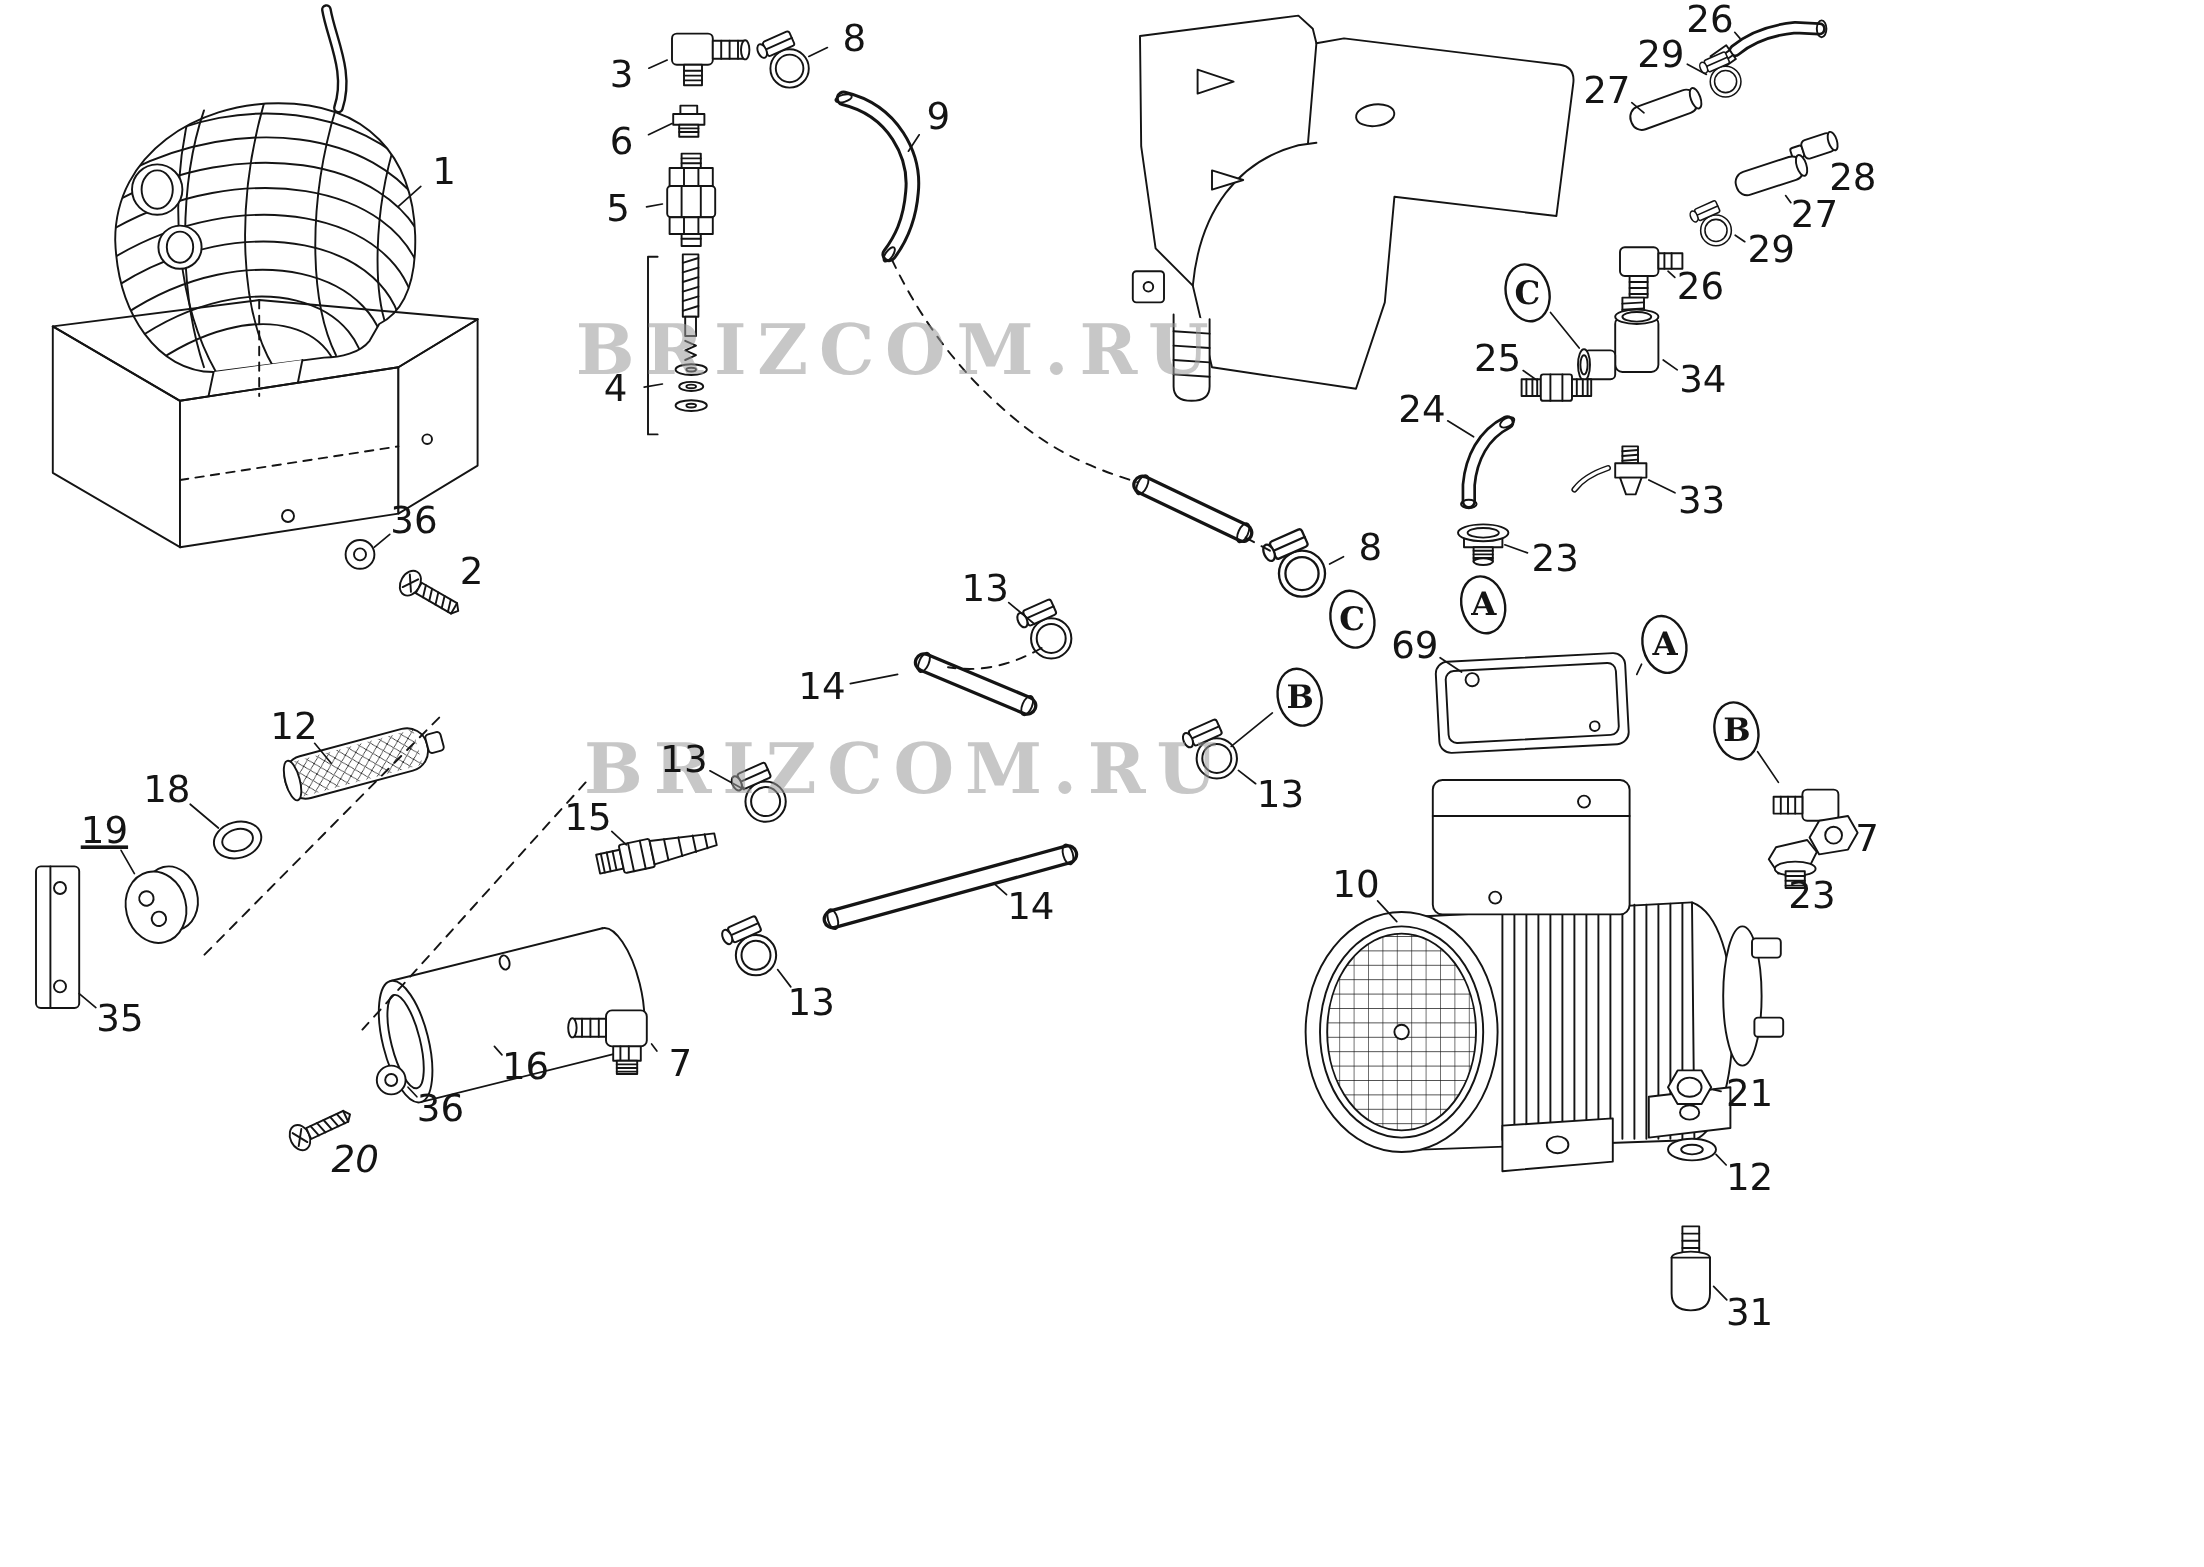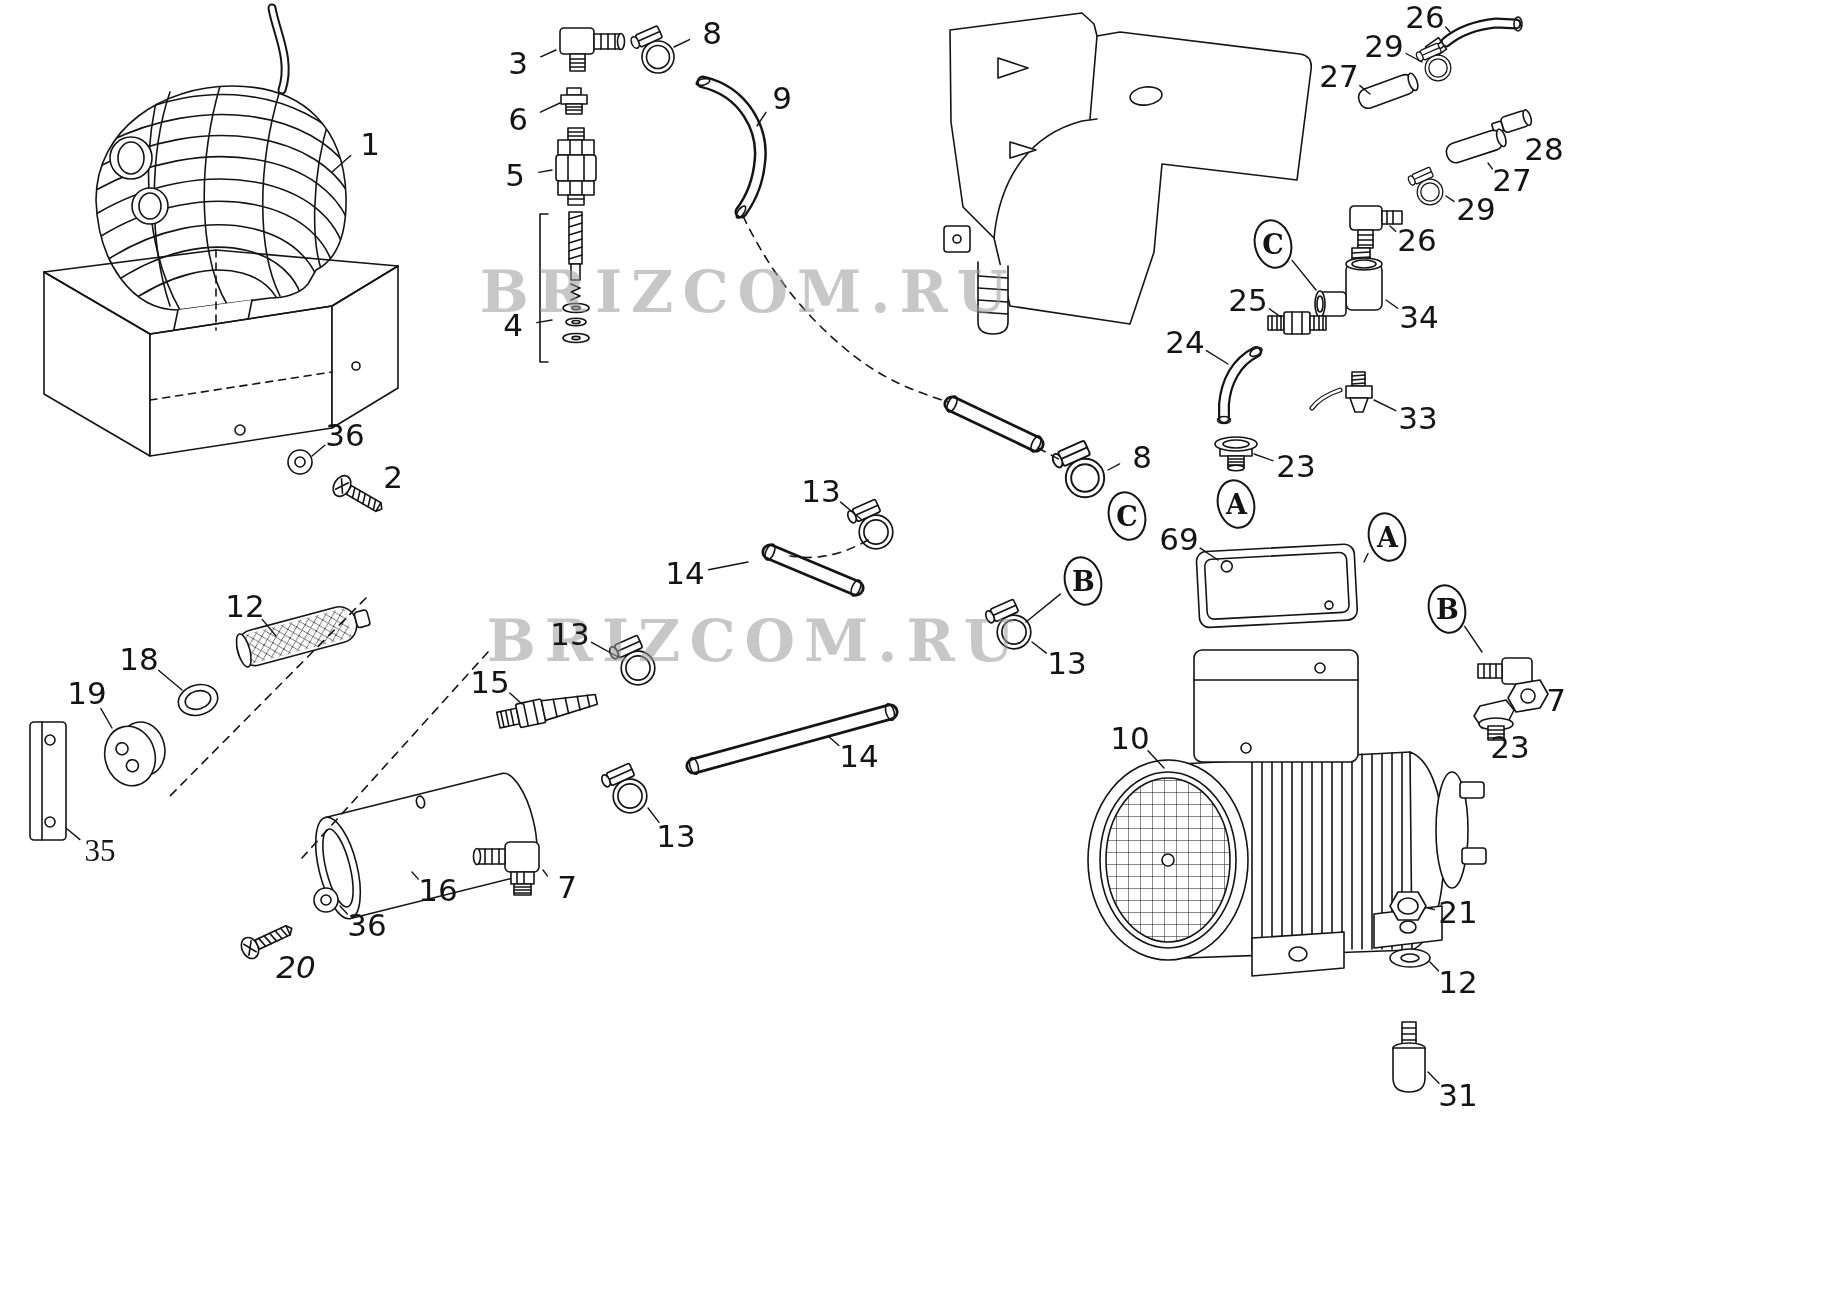--- a/index.html
+++ b/index.html
@@ -544,31 +544,31 @@
     <div class="callout" style="left: 1296px; top: 466px;">23</div>
     <div class="callout" style="left: 1142px; top: 457px;">8</div>
     <div class="callout" style="left: 821px; top: 491px;">13</div>
     <div class="callout" style="left: 685px; top: 573px;">14</div>
     <div class="callout" style="left: 570px; top: 634px;">13</div>
     <div class="callout" style="left: 1179px; top: 539px;">69</div>
     <div class="callout" style="left: 1067px; top: 663px;">13</div>
     <div class="callout" style="left: 490px; top: 682px;">15</div>
     <div class="callout" style="left: 245px; top: 606px;">12</div>
     <div class="callout" style="left: 139px; top: 659px;">18</div>
-    <div class="callout" style="left: 87px; top: 693px;">19</div>
+    <div class="callout" style="left: 87px; top: 693px; text-decoration: underline;">19</div>
     <div class="callout" style="left: 345px; top: 435px;">36</div>
     <div class="callout" style="left: 393px; top: 477px;">2</div>
     <div class="callout" style="left: 1130px; top: 738px;">10</div>
     <div class="callout" style="left: 1556px; top: 700px;">7</div>
     <div class="callout" style="left: 1510px; top: 747px;">23</div>
     <div class="callout" style="left: 859px; top: 756px;">14</div>
     <div class="callout" style="left: 676px; top: 836px;">13</div>
     <div class="callout" style="left: 438px; top: 890px;">16</div>
     <div class="callout" style="left: 567px; top: 887px;">7</div>
-    <div class="callout" style="left: 100px; top: 850px; font-family: Liberation Serif, serif;">35</div>
+    <div class="callout" style="left: 100px; top: 850px;">35</div>
     <div class="callout" style="left: 367px; top: 925px;">36</div>
     <div class="callout" style="left: 296px; top: 967px; font-style: italic;">20</div>
     <div class="callout" style="left: 1458px; top: 912px;">21</div>
     <div class="callout" style="left: 1458px; top: 982px;">12</div>
     <div class="callout" style="left: 1458px; top: 1095px;">31</div>
     <div class="refmark" style="left: 1273px; top: 244px;">
       <span>C</span>
     </div>
     <div class="refmark" style="left: 1236px; top: 504px;">
       <span>A</span>

